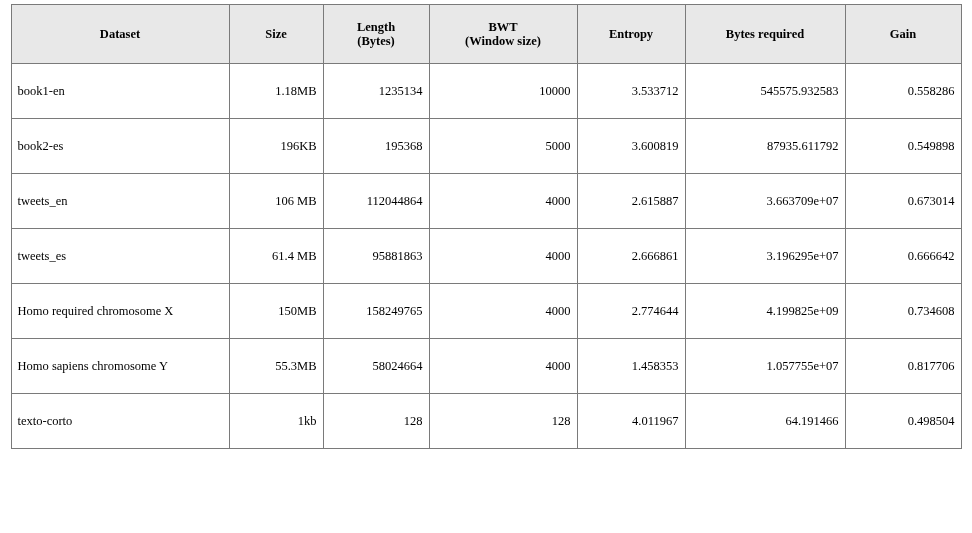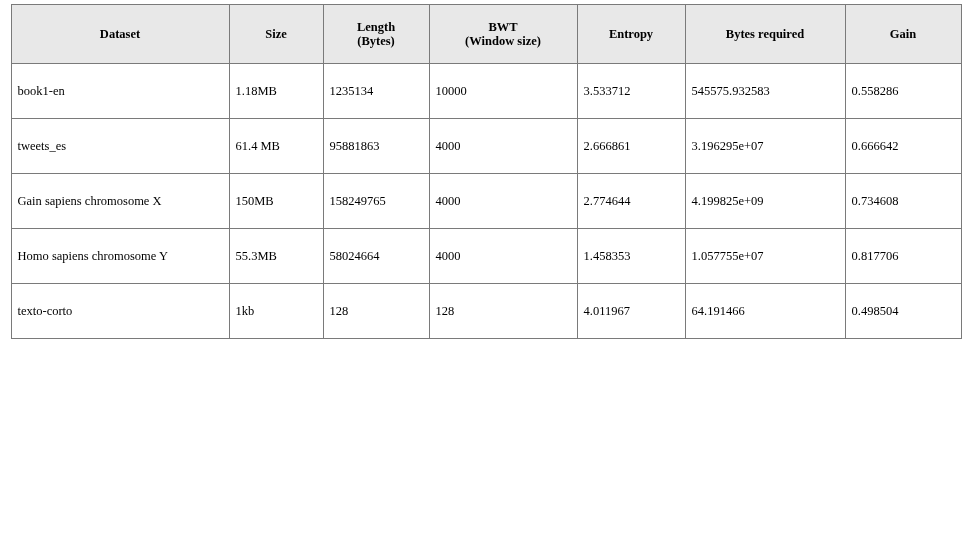--- a/index.html
+++ b/index.html
@@ -52,21 +52,21 @@
     padding: 4px 6px;
     vertical-align: middle;
     background: #ffffff;
   }
   td.col-dataset {
     text-align: left;
     padding-left: 10px;
     font-family: Liberation Serif, serif;
   }
   td.col-num {
-    text-align: left;
+    text-align: right;
   }
   
   col.c-dataset { width: 218px; }
   col.c-size    { width: 94px; }
   col.c-length  { width: 106px; }
   col.c-bwt     { width: 148px; }
   col.c-entropy { width: 108px; }
   col.c-bytes   { width: 160px; }
   col.c-gain    { width: 116px; }
 </style>
@@ -115,30 +115,48 @@
       <tr>
         <td class="col-dataset">book1-en</td>
         <td class="col-num">1.18MB</td>
         <td class="col-num">1235134</td>
         <td class="col-num">10000</td>
         <td class="col-num">3.533712</td>
         <td class="col-num">545575.932583</td>
         <td class="col-num">0.558286</td>
       </tr>
       <tr>
+        <td class="col-dataset">book2-es</td>
+        <td class="col-num">196KB</td>
+        <td class="col-num">195368</td>
+        <td class="col-num">5000</td>
+        <td class="col-num">3.600819</td>
+        <td class="col-num">87935.611792</td>
+        <td class="col-num">0.549898</td>
+      </tr>
+      <tr>
+        <td class="col-dataset">tweets_en</td>
+        <td class="col-num">106 MB</td>
+        <td class="col-num">112044864</td>
+        <td class="col-num">4000</td>
+        <td class="col-num">2.615887</td>
+        <td class="col-num">3.663709e+07</td>
+        <td class="col-num">0.673014</td>
+      </tr>
+      <tr>
         <td class="col-dataset">tweets_es</td>
         <td class="col-num">61.4 MB</td>
         <td class="col-num">95881863</td>
         <td class="col-num">4000</td>
         <td class="col-num">2.666861</td>
         <td class="col-num">3.196295e+07</td>
         <td class="col-num">0.666642</td>
       </tr>
       <tr>
-        <td class="col-dataset">Gain sapiens chromosome X</td>
+        <td class="col-dataset">Homo required chromosome X</td>
         <td class="col-num">150MB</td>
         <td class="col-num">158249765</td>
         <td class="col-num">4000</td>
         <td class="col-num">2.774644</td>
         <td class="col-num">4.199825e+09</td>
         <td class="col-num">0.734608</td>
       </tr>
       <tr>
         <td class="col-dataset">Homo sapiens chromosome Y</td>
         <td class="col-num">55.3MB</td>

